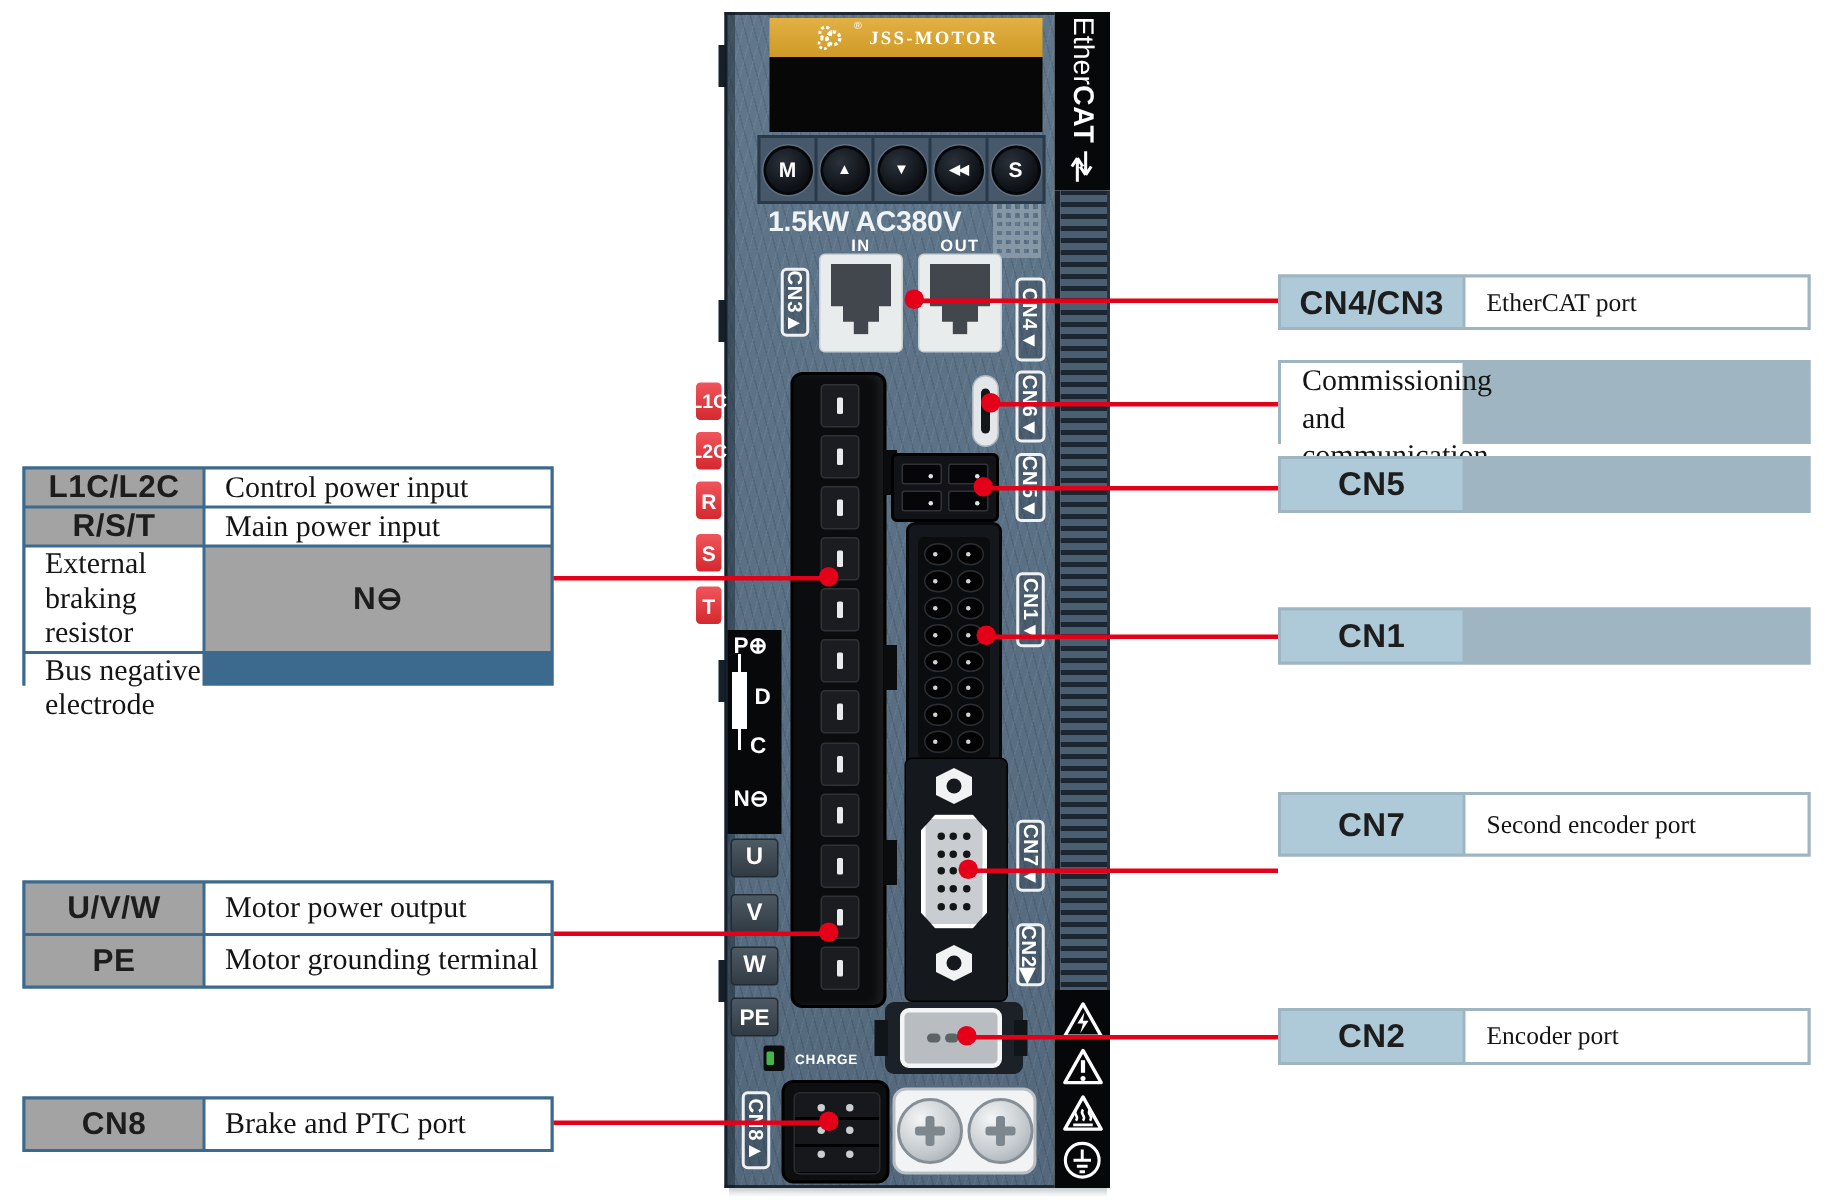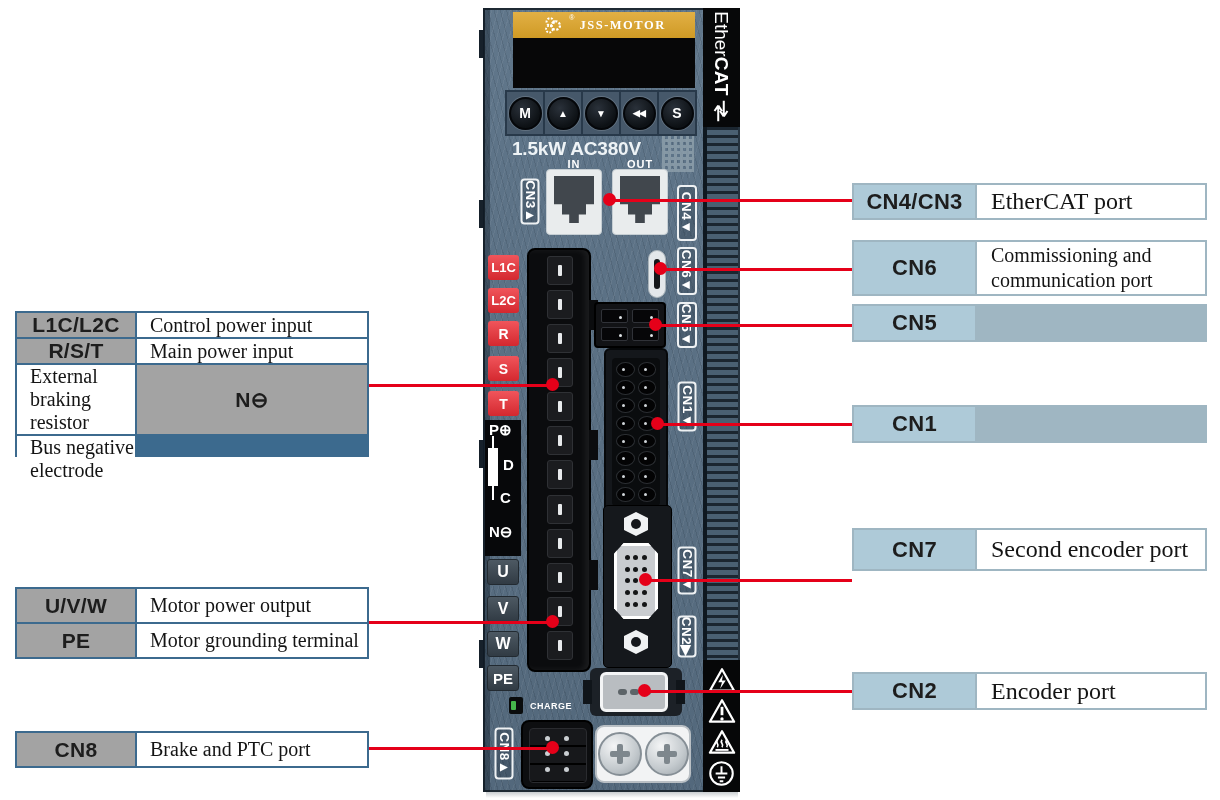--- a/index.html
+++ b/index.html
@@ -57,21 +57,21 @@
     border:1px solid #c6ced3;box-sizing:border-box;z-index:2;}
   .rj45 .jack{position:absolute;left:7px;top:6px;width:40px;height:47px;background:#41474d;
     clip-path:polygon(0 0,100% 0,100% 60%,80% 60%,80% 82%,62% 82%,62% 100%,38% 100%,38% 82%,20% 82%,20% 60%,0 60%);}
 
   
   .vlabel{position:absolute;border:2px solid #eef1f3;border-radius:4px;color:#fff;
     font:700 13.5px "Liberation Sans",sans-serif;display:flex;align-items:center;justify-content:center;
     letter-spacing:.5px;background:rgba(25,37,49,.25);transform:rotate(90deg);z-index:3;box-sizing:border-box;white-space:nowrap;}
 
   
-  .badge-r{position:absolute;left:488px;width:31px;height:25px;border-radius:3px;
+  .badge-r{position:absolute;left:464px;width:17px;height:25px;border-radius:3px;
     background:linear-gradient(#f0555b,#d4282f);color:#fff;font:800 14px "Liberation Sans",sans-serif;
     display:flex;align-items:center;justify-content:center;z-index:2;text-align:center;}
   .badge-g{position:absolute;left:487px;width:32px;height:26px;border-radius:3px;
     background:linear-gradient(#4d5963,#313b44);border:1px solid #222a31;color:#fff;
     font:800 16px "Liberation Sans",sans-serif;display:flex;align-items:center;justify-content:center;
     z-index:2;box-sizing:border-box;}
   .dc-strip{position:absolute;left:485px;top:420px;width:36px;height:136px;background:#07080a;z-index:2;}
   .dc-line{position:absolute;left:492px;top:436px;width:2px;height:64px;background:#fff;z-index:3;}
   .resistor{position:absolute;left:488px;top:448px;width:10px;height:38px;background:#fff;z-index:4;}
   .dc-label{position:absolute;color:#fff;font:800 15px "Liberation Sans",sans-serif;z-index:5;}
@@ -160,21 +160,21 @@
   
   .ltable{position:absolute;left:15px;width:354px;border:2px solid #3c6a8e;background:#3c6a8e;
     display:grid;grid-template-columns:118px 1fr;gap:2px;box-sizing:border-box;z-index:4;}
   .rtable{position:absolute;left:852px;width:355px;border:2px solid #9fb6c2;background:#9fb6c2;
     display:grid;grid-template-columns:121px 1fr;gap:2px;box-sizing:border-box;z-index:4;}
   .tterm{background:#a3a3a3;display:flex;align-items:center;justify-content:center;
     font:700 21px "Liberation Sans",sans-serif;color:#1d1d1d;letter-spacing:.3px;}
   .rtable .tterm{background:#aecad8;font-size:22px;}
   .tdesc{background:#fff;display:flex;align-items:center;padding-left:13px;
     font:20px "Liberation Serif",serif;color:#141414;}
-  .rtable .tdesc{font-size:24px;padding-left:14px;}
+  .rtable .tdesc{font-size:17px;padding-left:14px;}
   .tdesc.wrap{font-size:20px;line-height:1.25;padding-right:4px;}
 </style>
 </head>
 <body>
 
 <div class="canvas">
 
   <div class="device-body"></div>
   <div class="device-left-shade"></div>
   <div class="edge-tab" style="top:30px"></div>
@@ -420,21 +420,20 @@
   <div class="ltable" style="top:731px;height:37px;grid-template-rows:1fr">
     <div class="tterm">CN8</div>
     <div class="tdesc">Brake and PTC port</div>
   </div>
 
   <div class="rtable" style="top:183px;height:37px">
     <div class="tterm">CN4/CN3</div>
     <div class="tdesc">EtherCAT port</div>
   </div>
   <div class="rtable" style="top:240px;height:56px">
-    <div class="tterm">CN6</div>
     <div class="tdesc wrap">Commissioning and communication port</div>
   </div>
   <div class="rtable" style="top:304px;height:38px">
     <div class="tterm">CN5</div>
   </div>
   <div class="rtable" style="top:405px;height:38px">
     <div class="tterm">CN1</div>
   </div>
   <div class="rtable" style="top:528px;height:43px">
     <div class="tterm">CN7</div>

